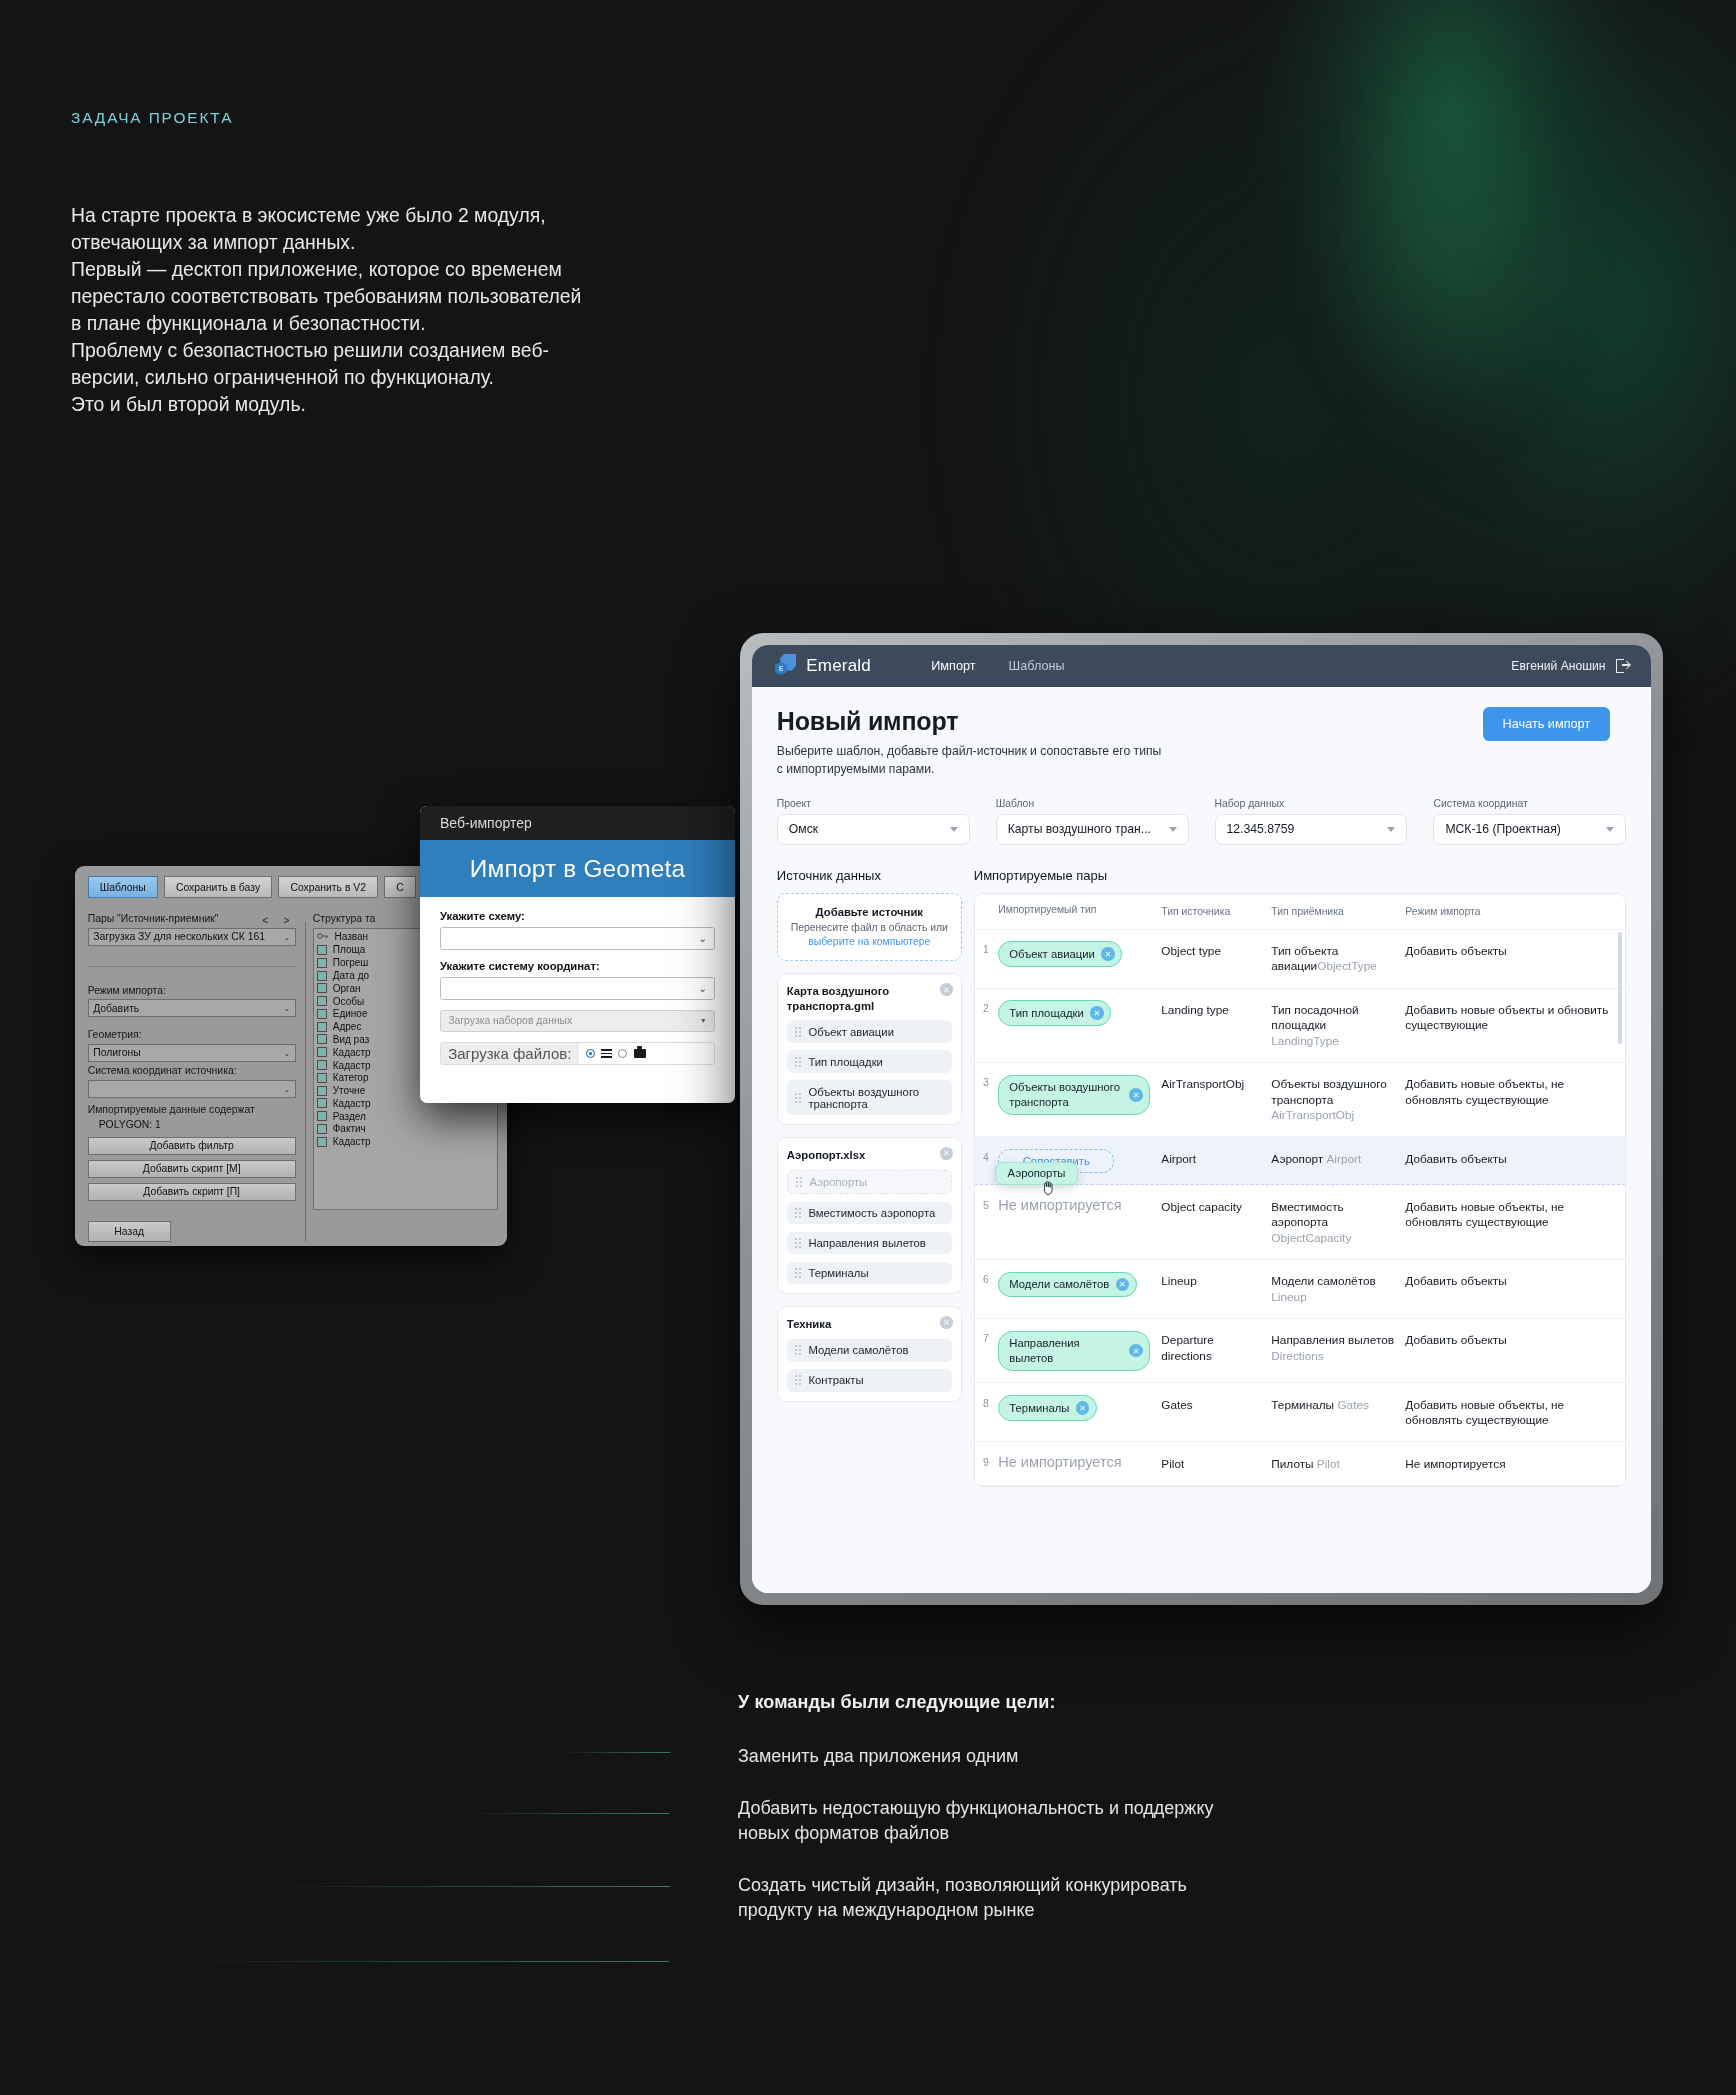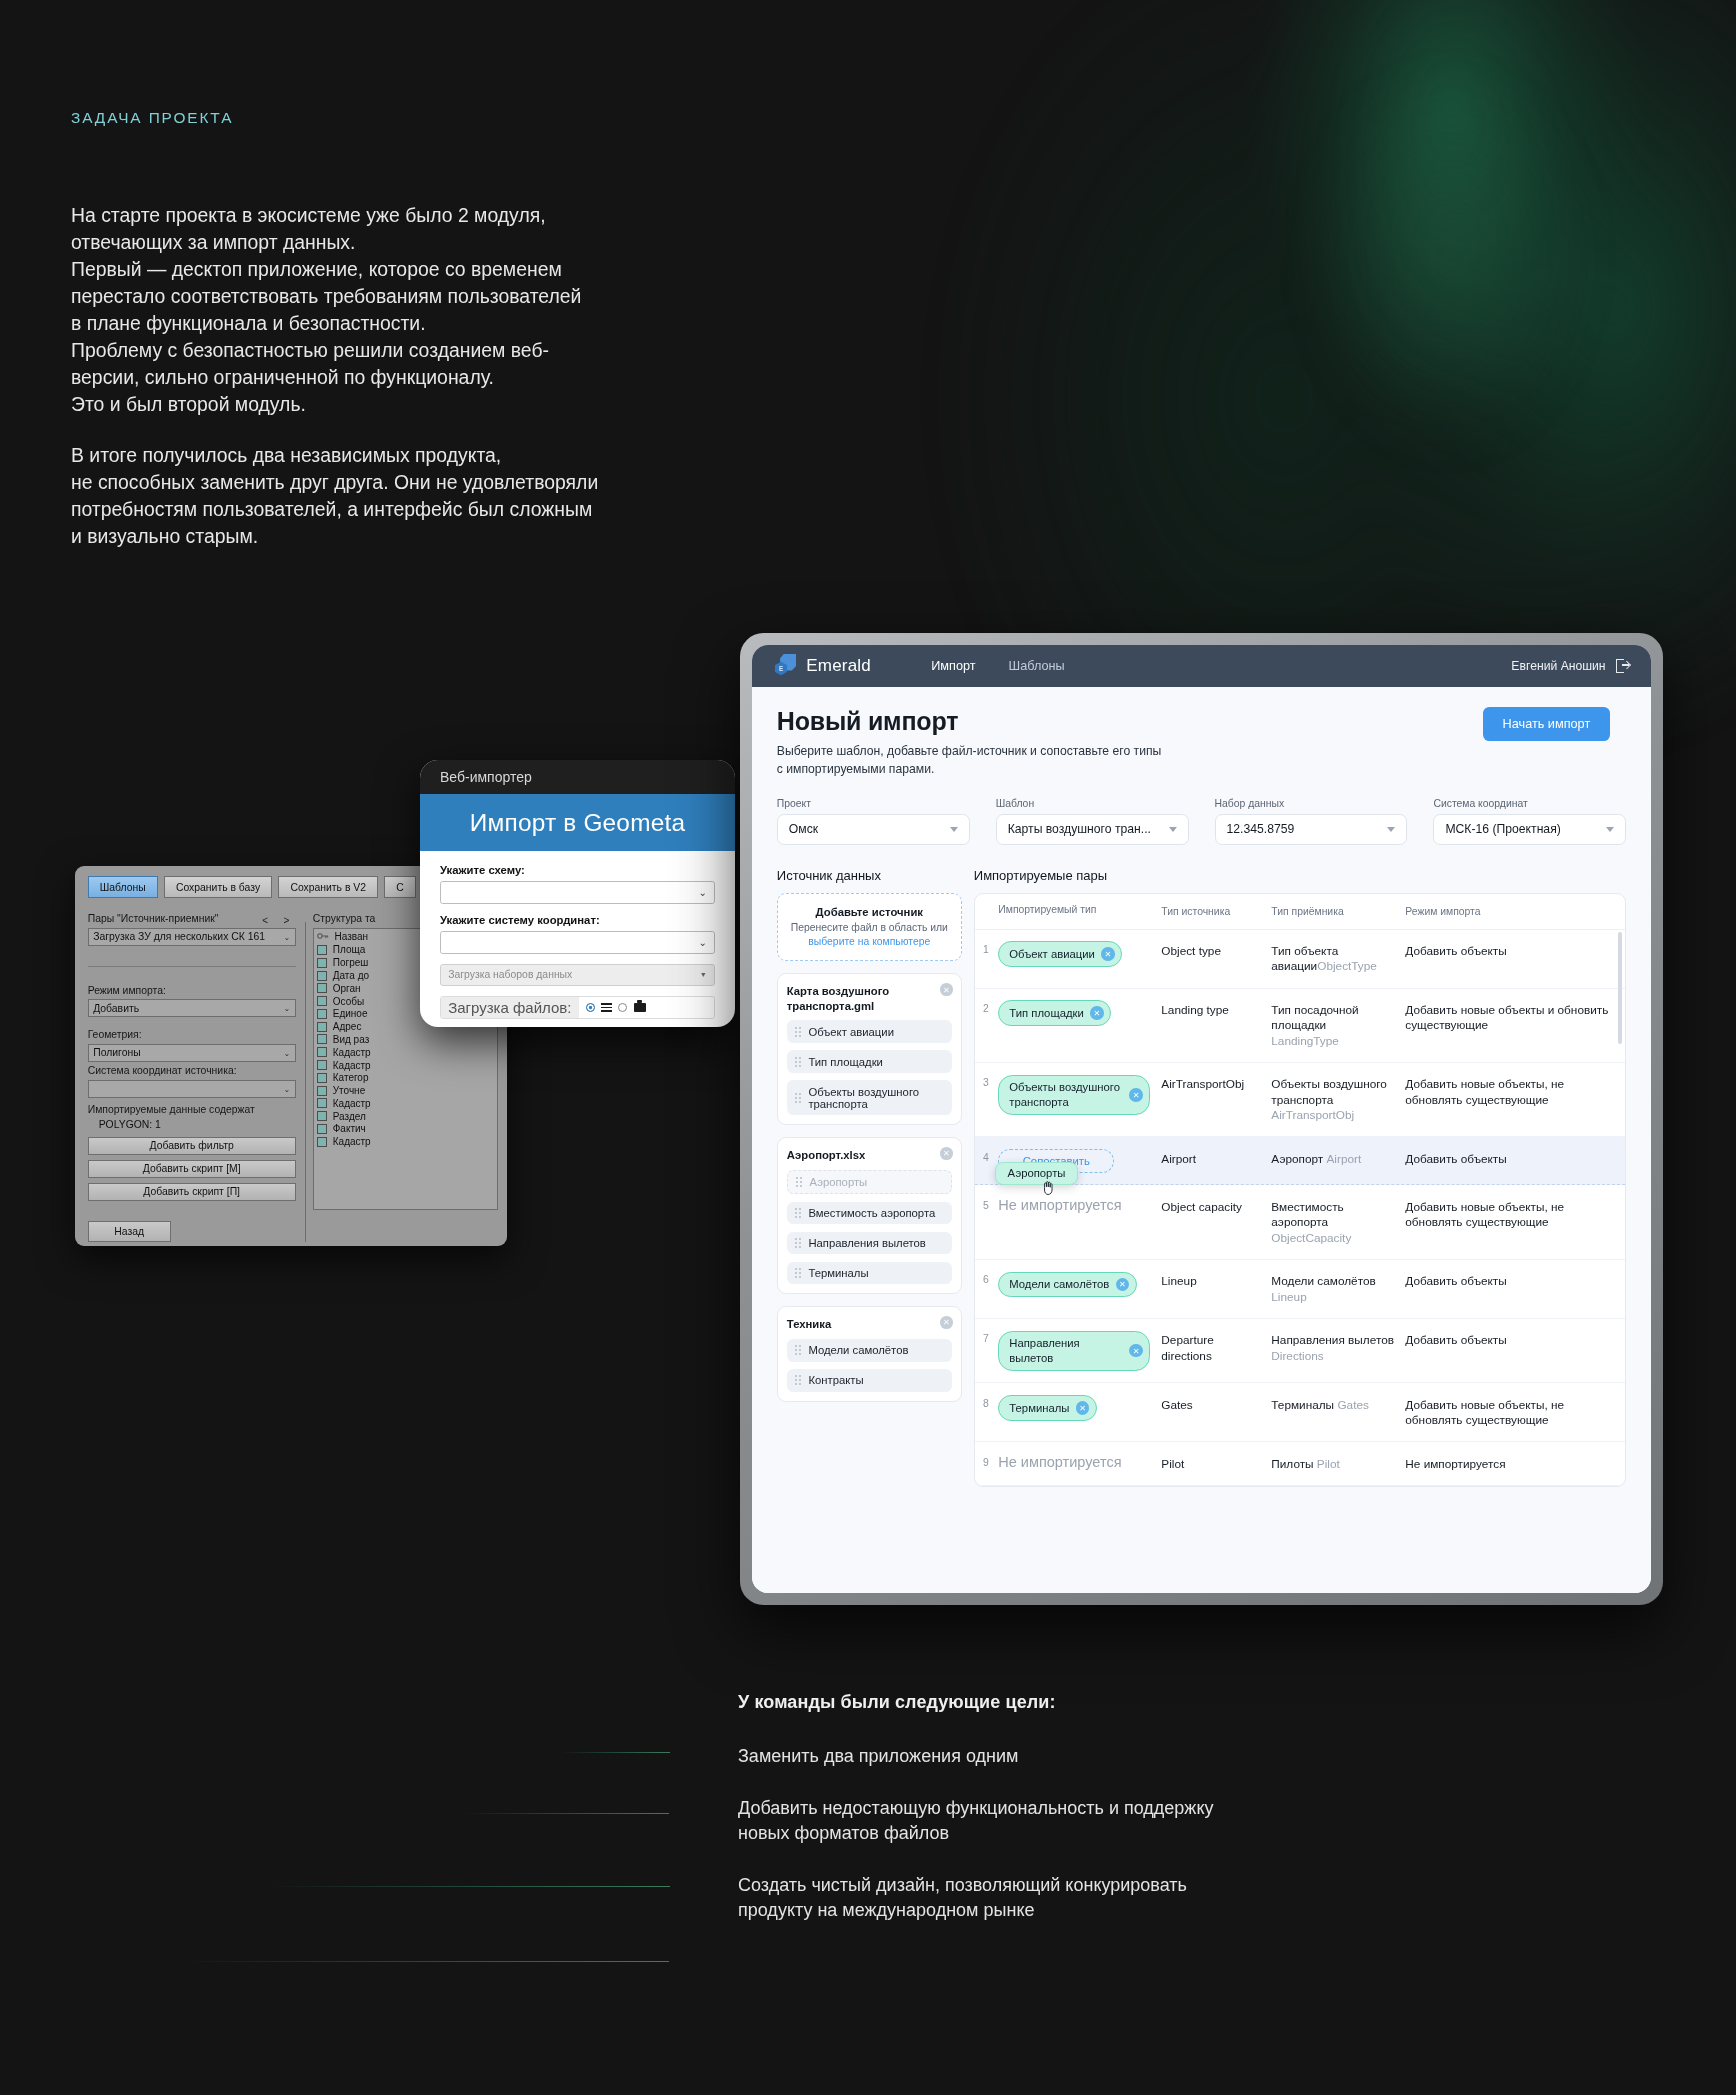--- a/index.html
+++ b/index.html
@@ -101,23 +101,23 @@
     margin-top: 3.6px;
   }
   .dwin-tree-hdr { display: flex; align-items: center; gap: 5.4px; padding: 1.8px 3.6px; font-size: 10px; color: #111;}
   .dwin-key { width: 11.8px; height: 10px; opacity:.75; }
   .dwin-trow { display: flex; align-items: center; gap: 5.4px; padding: 0.9px 3.6px; font-size: 10px; color: #111; }
   .dwin-chk { width: 10px; height: 10px; background: #7fb3b0; border: 0.9px solid #4c4c4c; flex: none; }
   .dwin-vsplit { width: 0.9px; background: #6d6d6d; margin: 9px 7.2px 0 0; }
 
   
   #web-window {
-    position: absolute; left: 420px; top: 760px;
-    width: 315px; height: 267px;
-    background: #fff; border-radius: 18px;
+    position: absolute; left: 420px; top: 806px;
+    width: 315px; height: 297px;
+    background: #fff; border-radius: 7px;
     box-shadow: 0 14.5px 42px rgba(0,0,0,.7);
     overflow: hidden;
   }
   .web-titlebar { background: #1f1f1f; height: 34px; display: flex; align-items: center; padding: 0 20px; }
   .web-titlebar span { font-size: 14px; color: #d8d8d8; font-weight: 400; }
   .web-hero { background: #2f7fbd; height: 57px; display: flex; align-items: center; justify-content: center; }
   .web-hero span { font-size: 24.4px; color: #fff; font-weight: 300; letter-spacing: 0.2px; }
   .web-form { padding: 12.7px 20px 16.3px 20px; }
   .web-flabel { font-size: 11.3px; font-weight: 700; color: #111; margin-bottom: 5.4px; display: block; }
   .web-select {
@@ -286,24 +286,20 @@
 <div id="eyebrow">ЗАДАЧА ПРОЕКТА</div>
 <div id="intro">
   <p style="white-space:pre-line">На старте проекта в экосистеме уже было 2 модуля,
 отвечающих за импорт данных.
 Первый — десктоп приложение, которое со временем
 перестало соответствовать требованиям пользователей
 в плане функционала и безопастности.
 Проблему с безопастностью решили созданием веб-
 версии, сильно ограниченной по функционалу.
 Это и был второй модуль.</p>
-  <p class="gap" style="white-space:pre-line">В итоге получилось два независимых продукта,
-не способных заменить друг друга. Они не удовлетворяли
-потребностям пользователей, а интерфейс был сложным
-и визуально старым.</p>
 </div>
 
 <div id="desktop-window">
   <div class="dwin-toolbar">
     <button class="dwin-btn active">Шаблоны</button>
     <button class="dwin-btn">Сохранить в базу</button>
     <button class="dwin-btn">Сохранить в V2</button>
     <button class="dwin-btn">С</button>
   </div>
 

